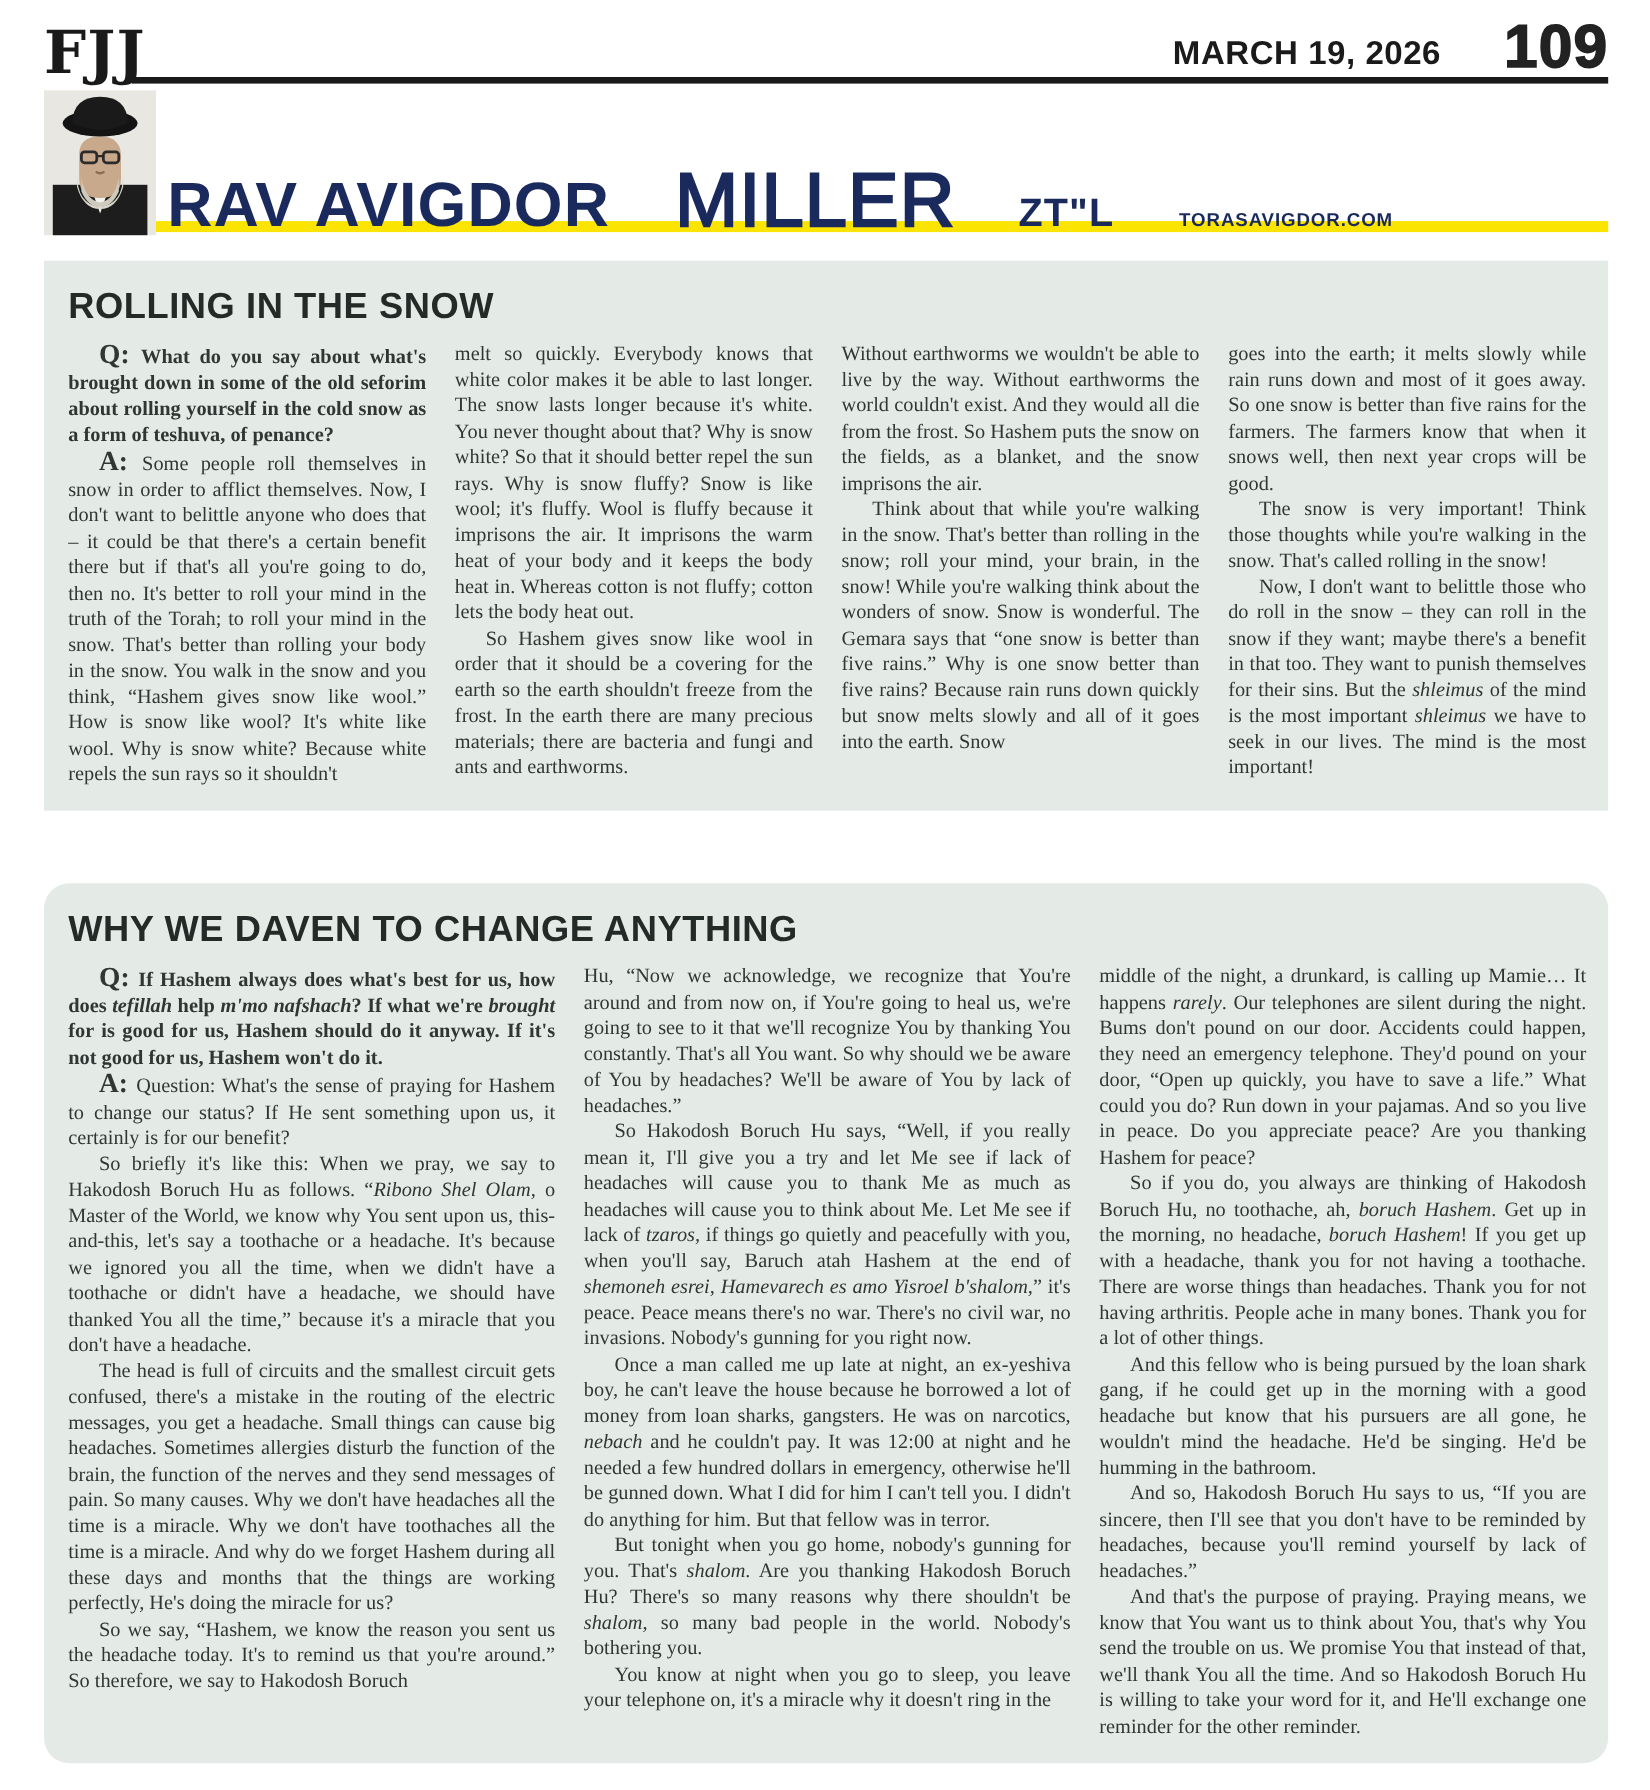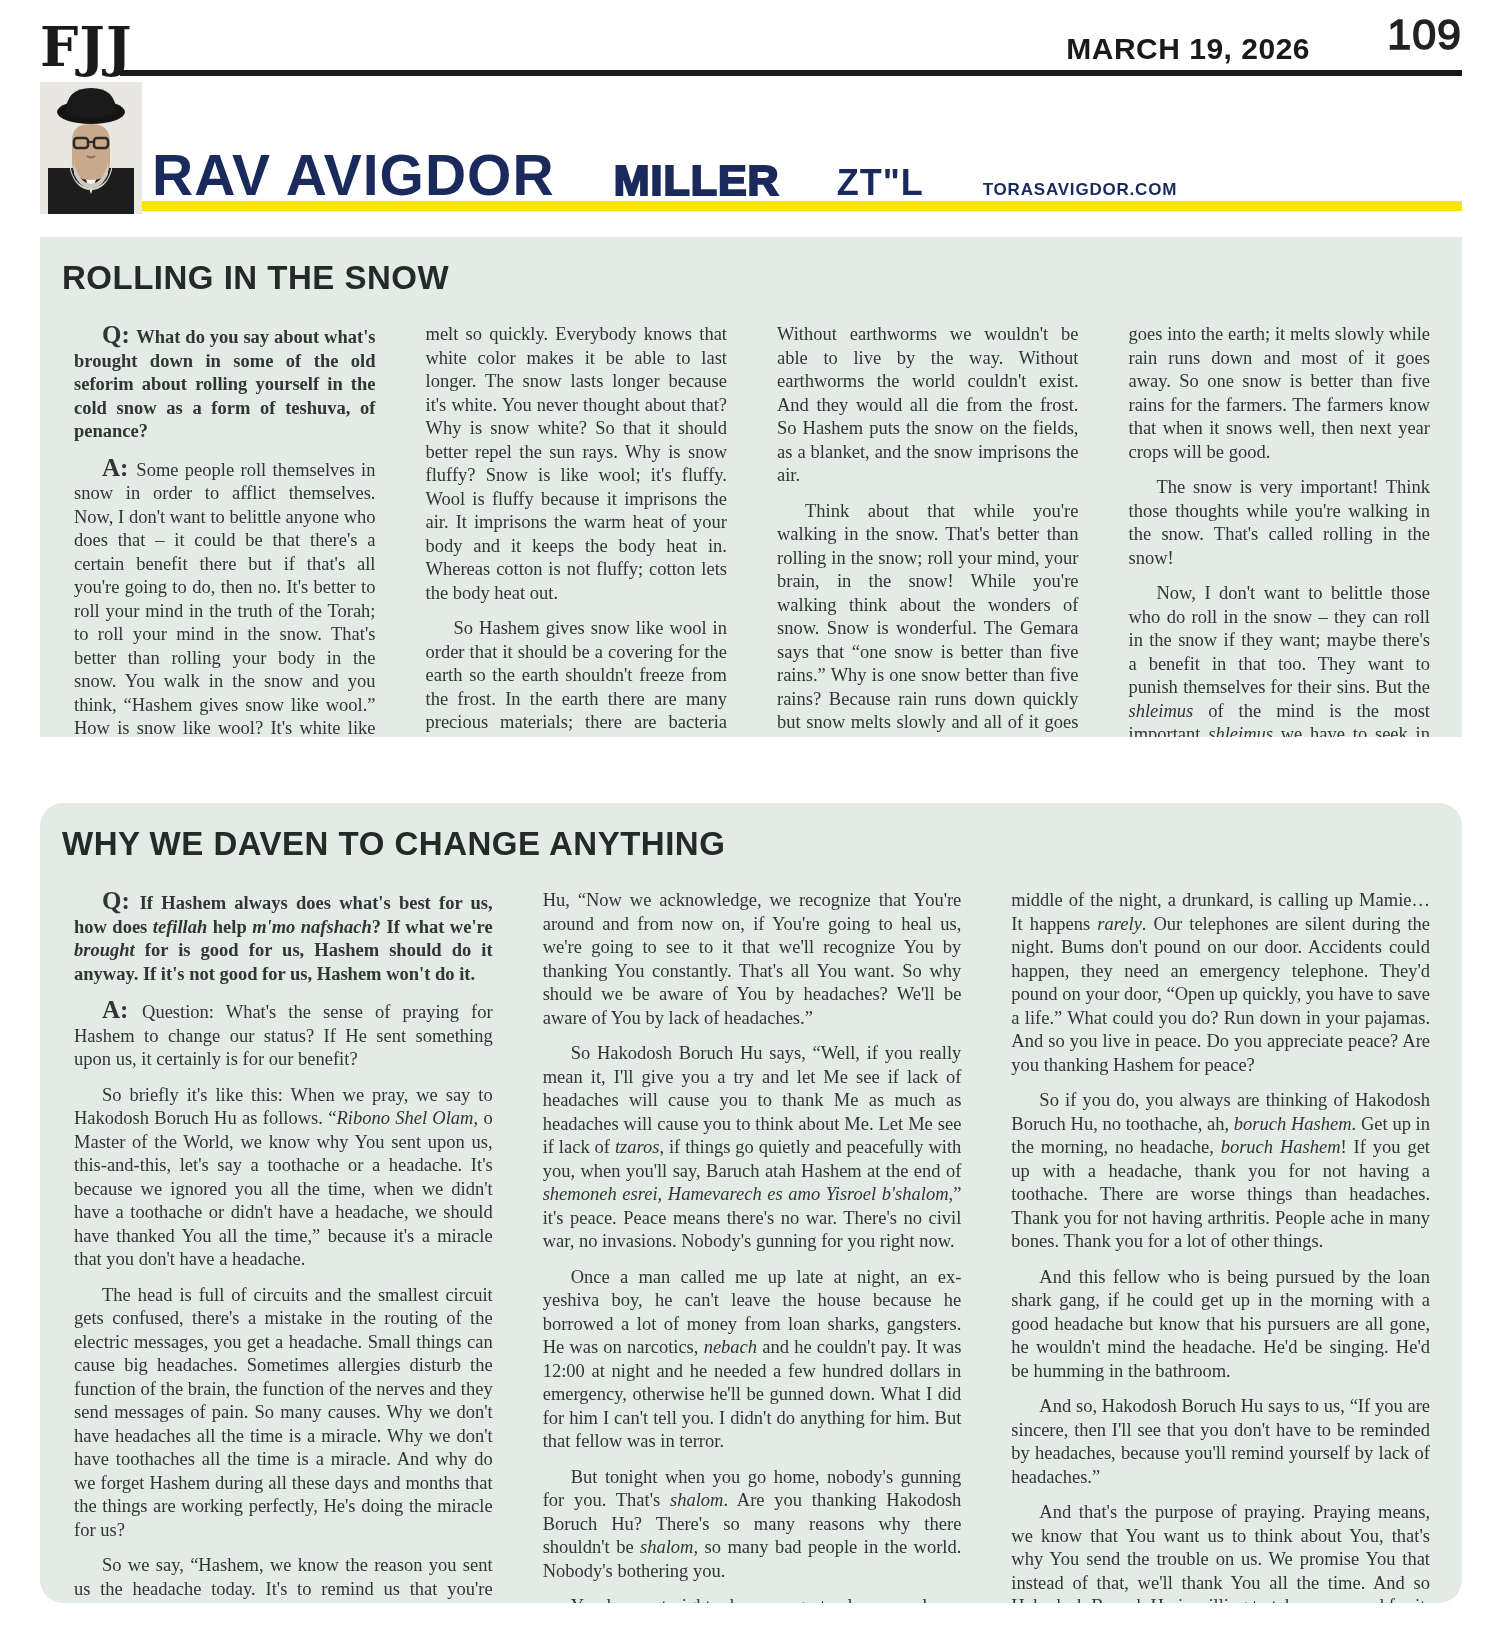--- a/index.html
+++ b/index.html
@@ -9,42 +9,42 @@
   .page{position:relative;width:1500px;height:1627px;background:#fff;overflow:hidden;
         font-family:"Liberation Serif", serif;}
 
   
   .fjj{position:absolute;left:40px;top:20px;font-family:"DejaVu Serif", serif;font-weight:bold;
        font-size:54px;line-height:54px;letter-spacing:1px;color:var(--black);}
   .hrule{position:absolute;left:120px;top:70px;width:1342px;height:6px;background:var(--black);}
   .issue-date{position:absolute;right:190px;top:32px;font-family:"Liberation Sans", sans-serif;
        font-weight:bold;font-size:30px;letter-spacing:.5px;color:var(--black);margin-left:20px;}
   .pagenum{position:absolute;right:38px;top:10px;font-family:"Liberation Sans", sans-serif;
-       font-weight:normal;font-size:43px;letter-spacing:1px;color:#222;-webkit-text-stroke:1.5px #222;}
+       font-weight:bold;font-size:55px;letter-spacing:1px;color:#222;-webkit-text-stroke:1.5px #222;}
 
   
   .yellowbar{position:absolute;left:40px;top:201px;width:1422px;height:10px;background:var(--yellow);z-index:1;}
   .photo{position:absolute;left:40px;top:82px;width:102px;height:132px;z-index:2;}
   .mast{position:absolute;left:152px;top:142px;z-index:2;display:flex;align-items:baseline;
         font-family:"Liberation Sans", sans-serif;color:var(--navy);white-space:nowrap;gap:45px;}
   .mast .first{font-size:57px;font-weight:bold;letter-spacing:1px;}
-  .mast .last{font-size:43px;font-weight:bold;letter-spacing:1px;-webkit-text-stroke:2.2px var(--navy);margin-left:14px;}
+  .mast .last{font-size:69px;font-weight:normal;letter-spacing:1px;-webkit-text-stroke:2.2px var(--navy);margin-left:14px;}
   .mast .ztl{font-size:36px;font-weight:bold;margin-left:12px;letter-spacing:1px;}
   .mast .site{font-size:17px;font-weight:bold;margin-left:14px;letter-spacing:.8px;}
 
   
   .panel{position:absolute;left:40px;width:1422px;background:var(--panel);
          box-sizing:border-box;padding:20px 20px 18px 22px;overflow:hidden;}
   .panel-1{top:237px;height:500px;}
   .panel-2{top:803px;height:800px;border-radius:23px;}
   .panel h2{margin:2px 0 14px 0;font-family:"Liberation Sans", sans-serif;font-weight:bold;
          font-size:33px;letter-spacing:.5px;color:var(--title);}
   .cols{display:flex;gap:26px;}
   .col{flex:1 1 0;text-align:justify;font-size:18.5px;line-height:23.5px;color:var(--ink);}
-  .col p{margin:12px;}
+  .col p{margin:0;}
   .col p.ind{text-indent:28px;}
   .question{font-weight:bold;}
   .lead{font-weight:bold;font-size:25px;}
   .it{font-style:italic;}
 </style>
 </head>
 <body>
 
 <div class="page">
 

